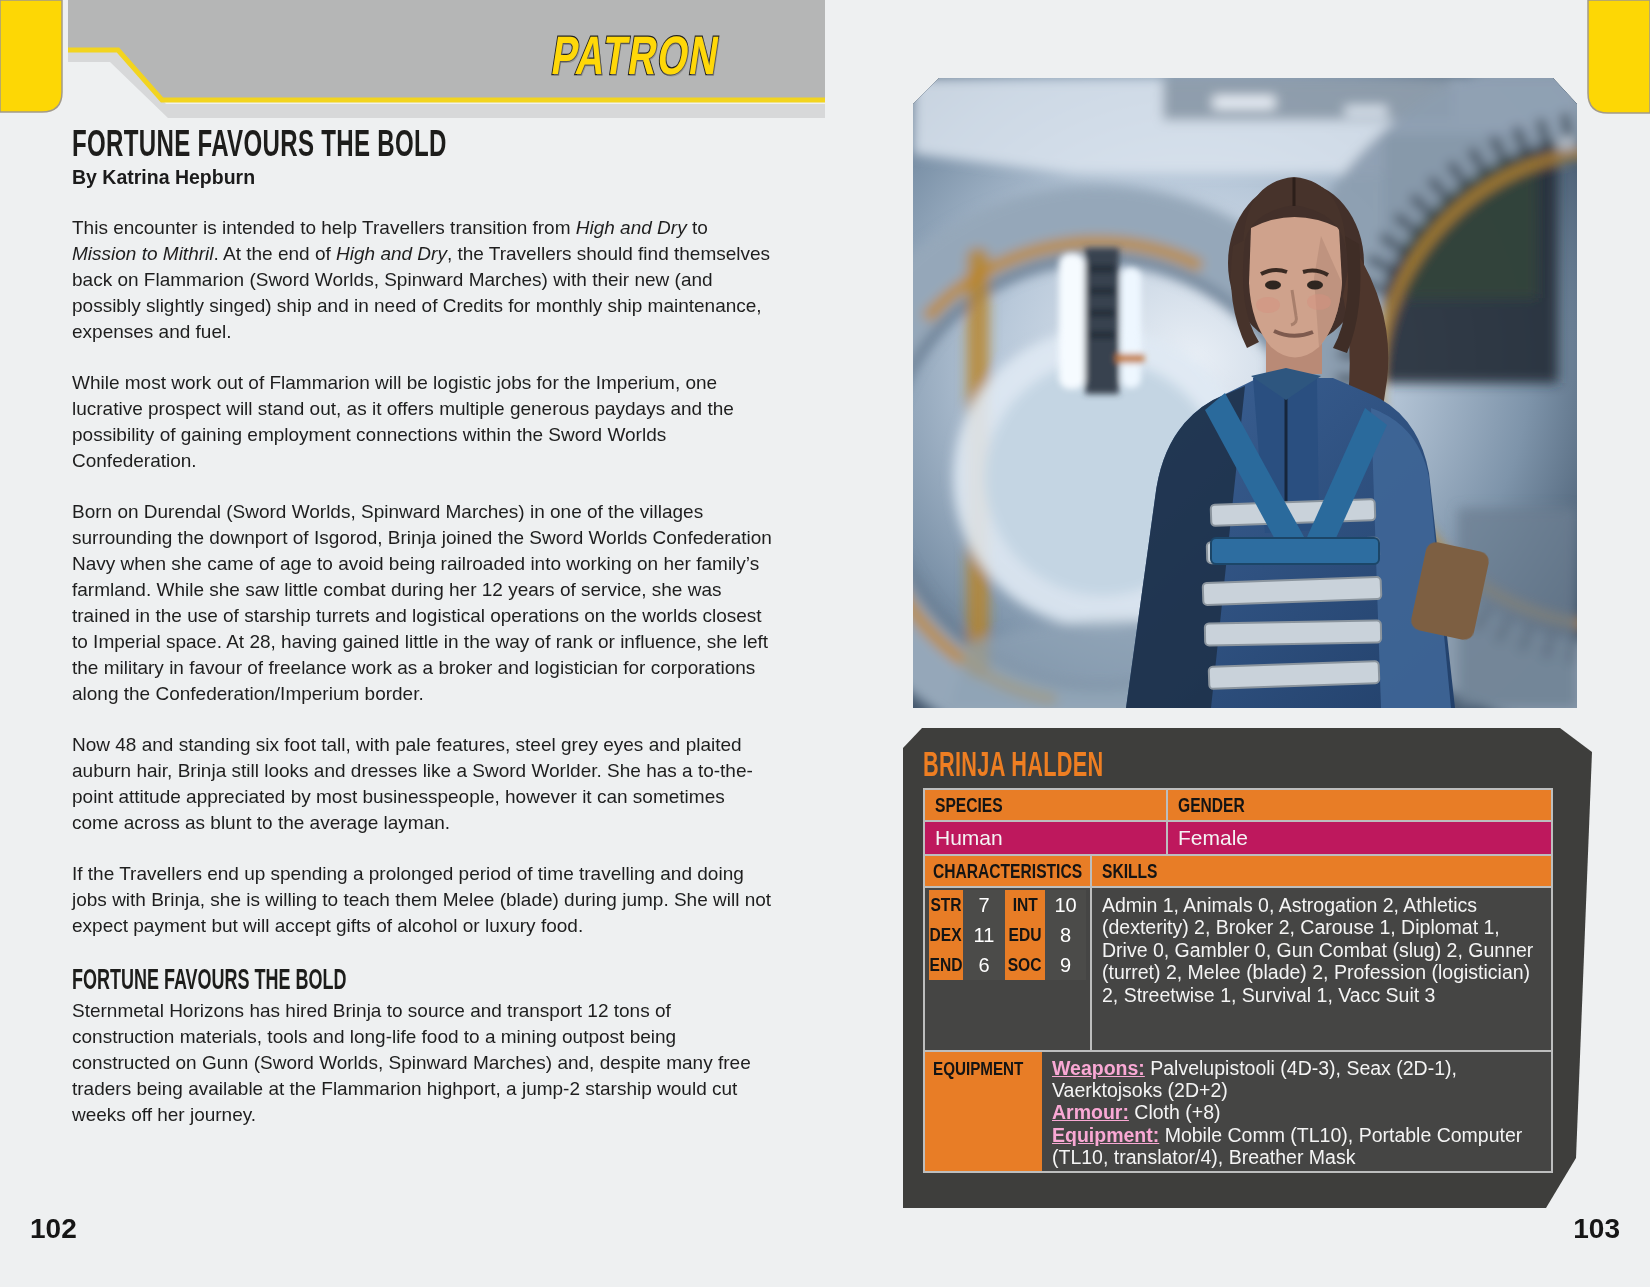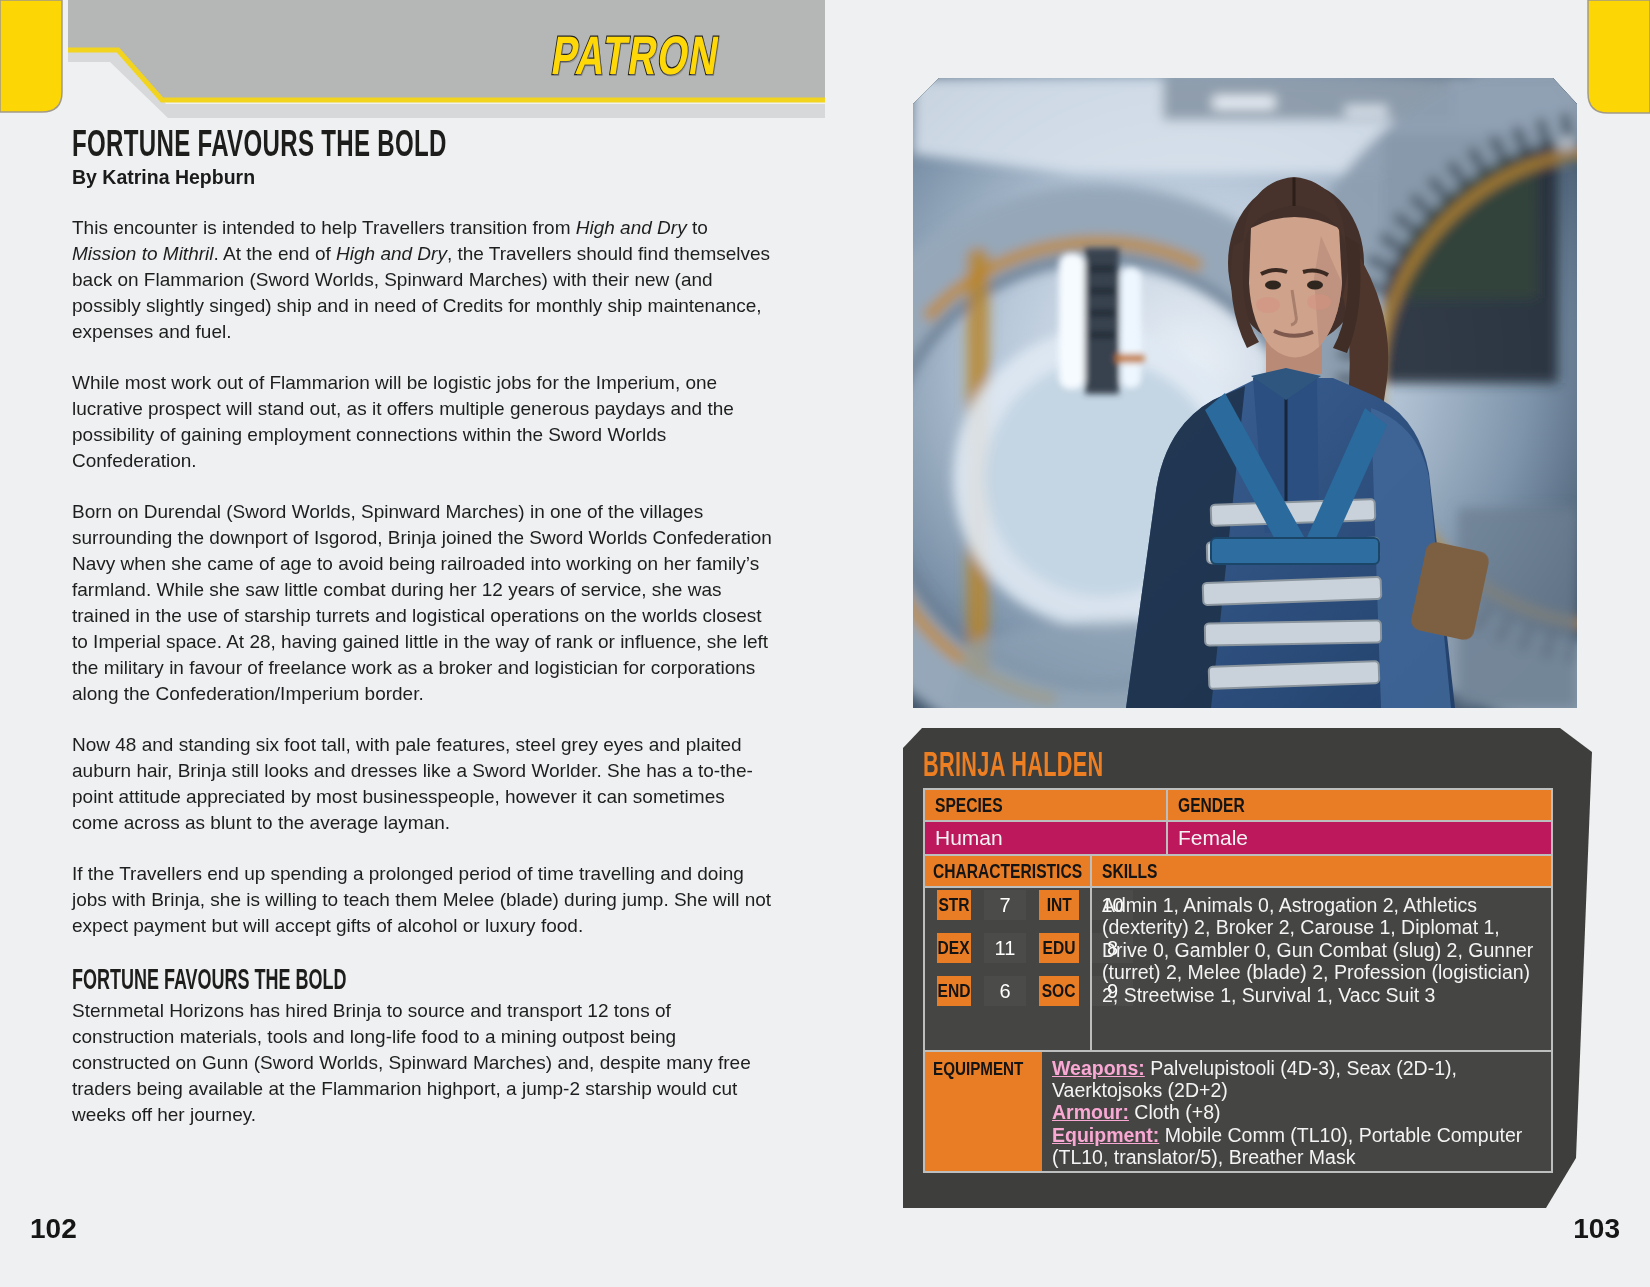--- a/index.html
+++ b/index.html
@@ -60,22 +60,22 @@
   .r2{height:34px;background:#be185d;border-bottom:2px solid #bdbebe;}
   .r3{height:32px;border-bottom:2px solid #bdbebe;}
   .r4{height:164px;background:#454544;border-bottom:2px solid #bdbebe;}
   .r5{height:119px;background:#454544;}
   .c-species{width:243px;border-right:2px solid #bdbebe;box-sizing:border-box;display:flex;align-items:center;padding-left:10px;}
   .c-gender{flex:1;display:flex;align-items:center;padding-left:10px;}
   .c-val{font-size:21px;}
   .c-chars{width:167px;border-right:2px solid #bdbebe;box-sizing:border-box;}
   .c-skills{flex:1;}
   .charGrid{
-    display:grid;grid-template-columns:34px 42px 40px 41px;grid-auto-rows:30px;gap:13px;
-    margin:2px 0 0 12px;
+    display:grid;grid-template-columns:34px 42px 40px 41px;grid-auto-rows:30px;gap:0;
+    margin:2px 0 0 4px;
   }
   .charGrid .lab{background:#e87d26;color:#141414;font-weight:bold;font-size:19px;display:flex;align-items:center;justify-content:center;}
   .charGrid .lab span{transform:scaleX(.82);}
   .charGrid .val{background:#4b4b49;color:#fff;font-size:20px;display:flex;align-items:center;justify-content:center;}
   .skillsTxt{padding:6px 10px 0 10px;line-height:22.4px;}
   .c-equipLab{width:117px;background:#e87d26;color:#141414;font-weight:bold;font-size:19px;padding:6px 0 0 8px;box-sizing:border-box;}
   .c-equipLab .cond{transform:scaleX(.8);}
   .c-equipTxt{flex:1;padding:5px 8px 0 10px;line-height:22.2px;}
   .c-equipTxt b{color:#f9a8d4;text-decoration:underline;}
   
@@ -255,20 +255,20 @@
       </div>
       <div class="c-skills">
         <div class="skillsTxt">Admin 1, Animals 0, Astrogation 2, Athletics (dexterity) 2, Broker 2, Carouse 1, Diplomat 1, Drive 0, Gambler 0, Gun Combat (slug) 2, Gunner (turret) 2, Melee (blade) 2, Profession (logistician) 2, Streetwise 1, Survival 1, Vacc Suit 3</div>
       </div>
     </div>
     <div class="sb-row r5">
       <div class="c-equipLab"><span class="cond">EQUIPMENT</span></div>
       <div class="c-equipTxt" id="equipTxt">
           <div><b>Weapons:</b><span> Palvelupistooli (4D-3), Seax (2D-1), Vaerktojsoks (2D+2)</span></div>
           <div><b>Armour:</b><span> Cloth (+8)</span></div>
-          <div><b>Equipment:</b><span> Mobile Comm (TL10), Portable Computer (TL10, translator/5), Breather Mask</span></div>
+          <div><b>Equipment:</b><span> Mobile Comm (TL10), Portable Computer (TL10, translator/4), Breather Mask</span></div>
         </div>
     </div>
   </div>
 </div>
 
 <div class="pageno left">102</div>
 <div class="pageno right">103</div>
 
 </body></html>

